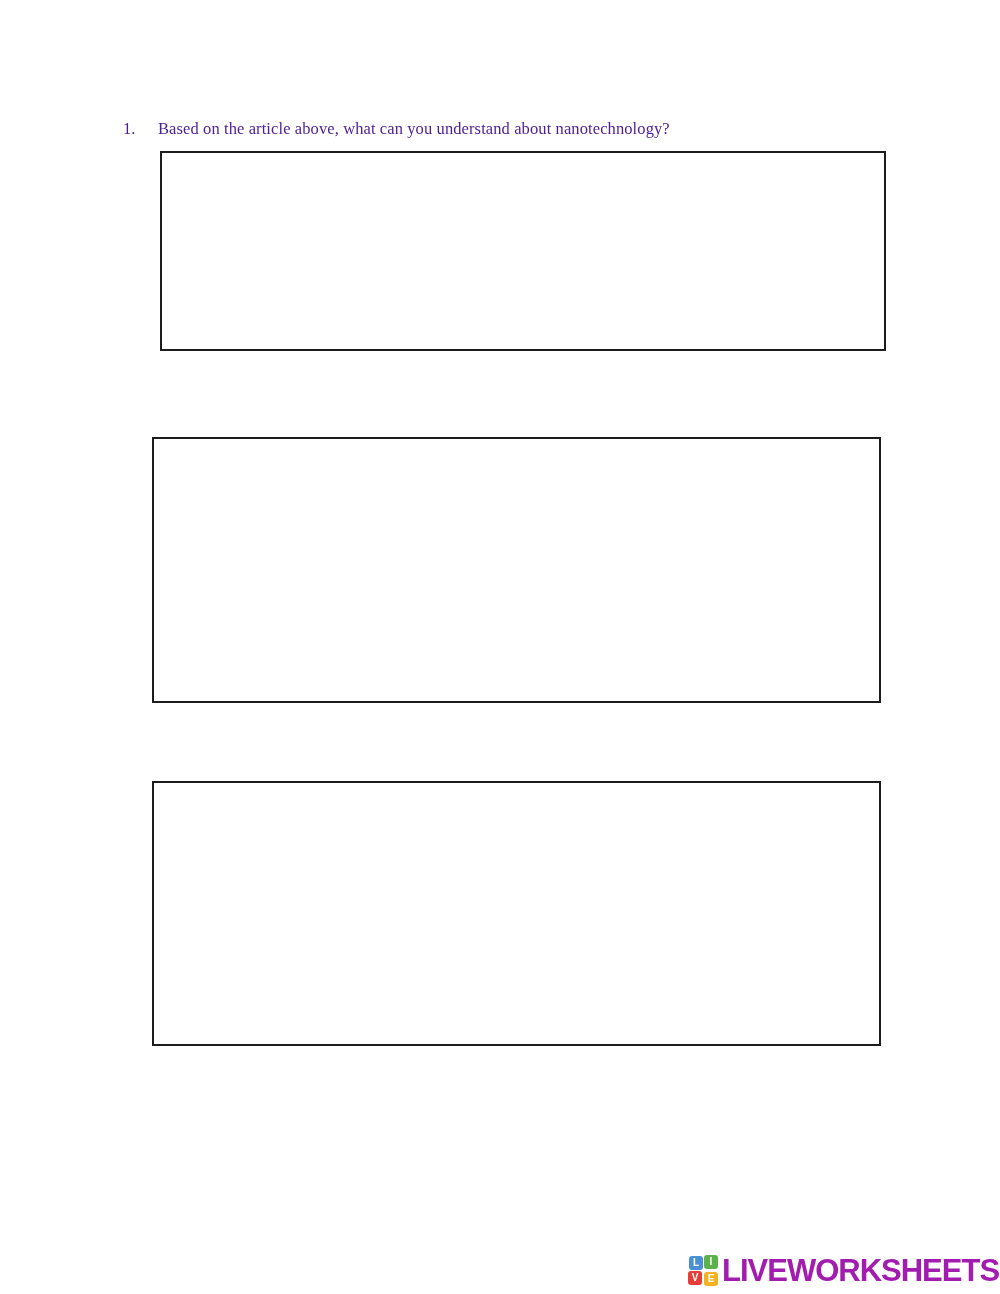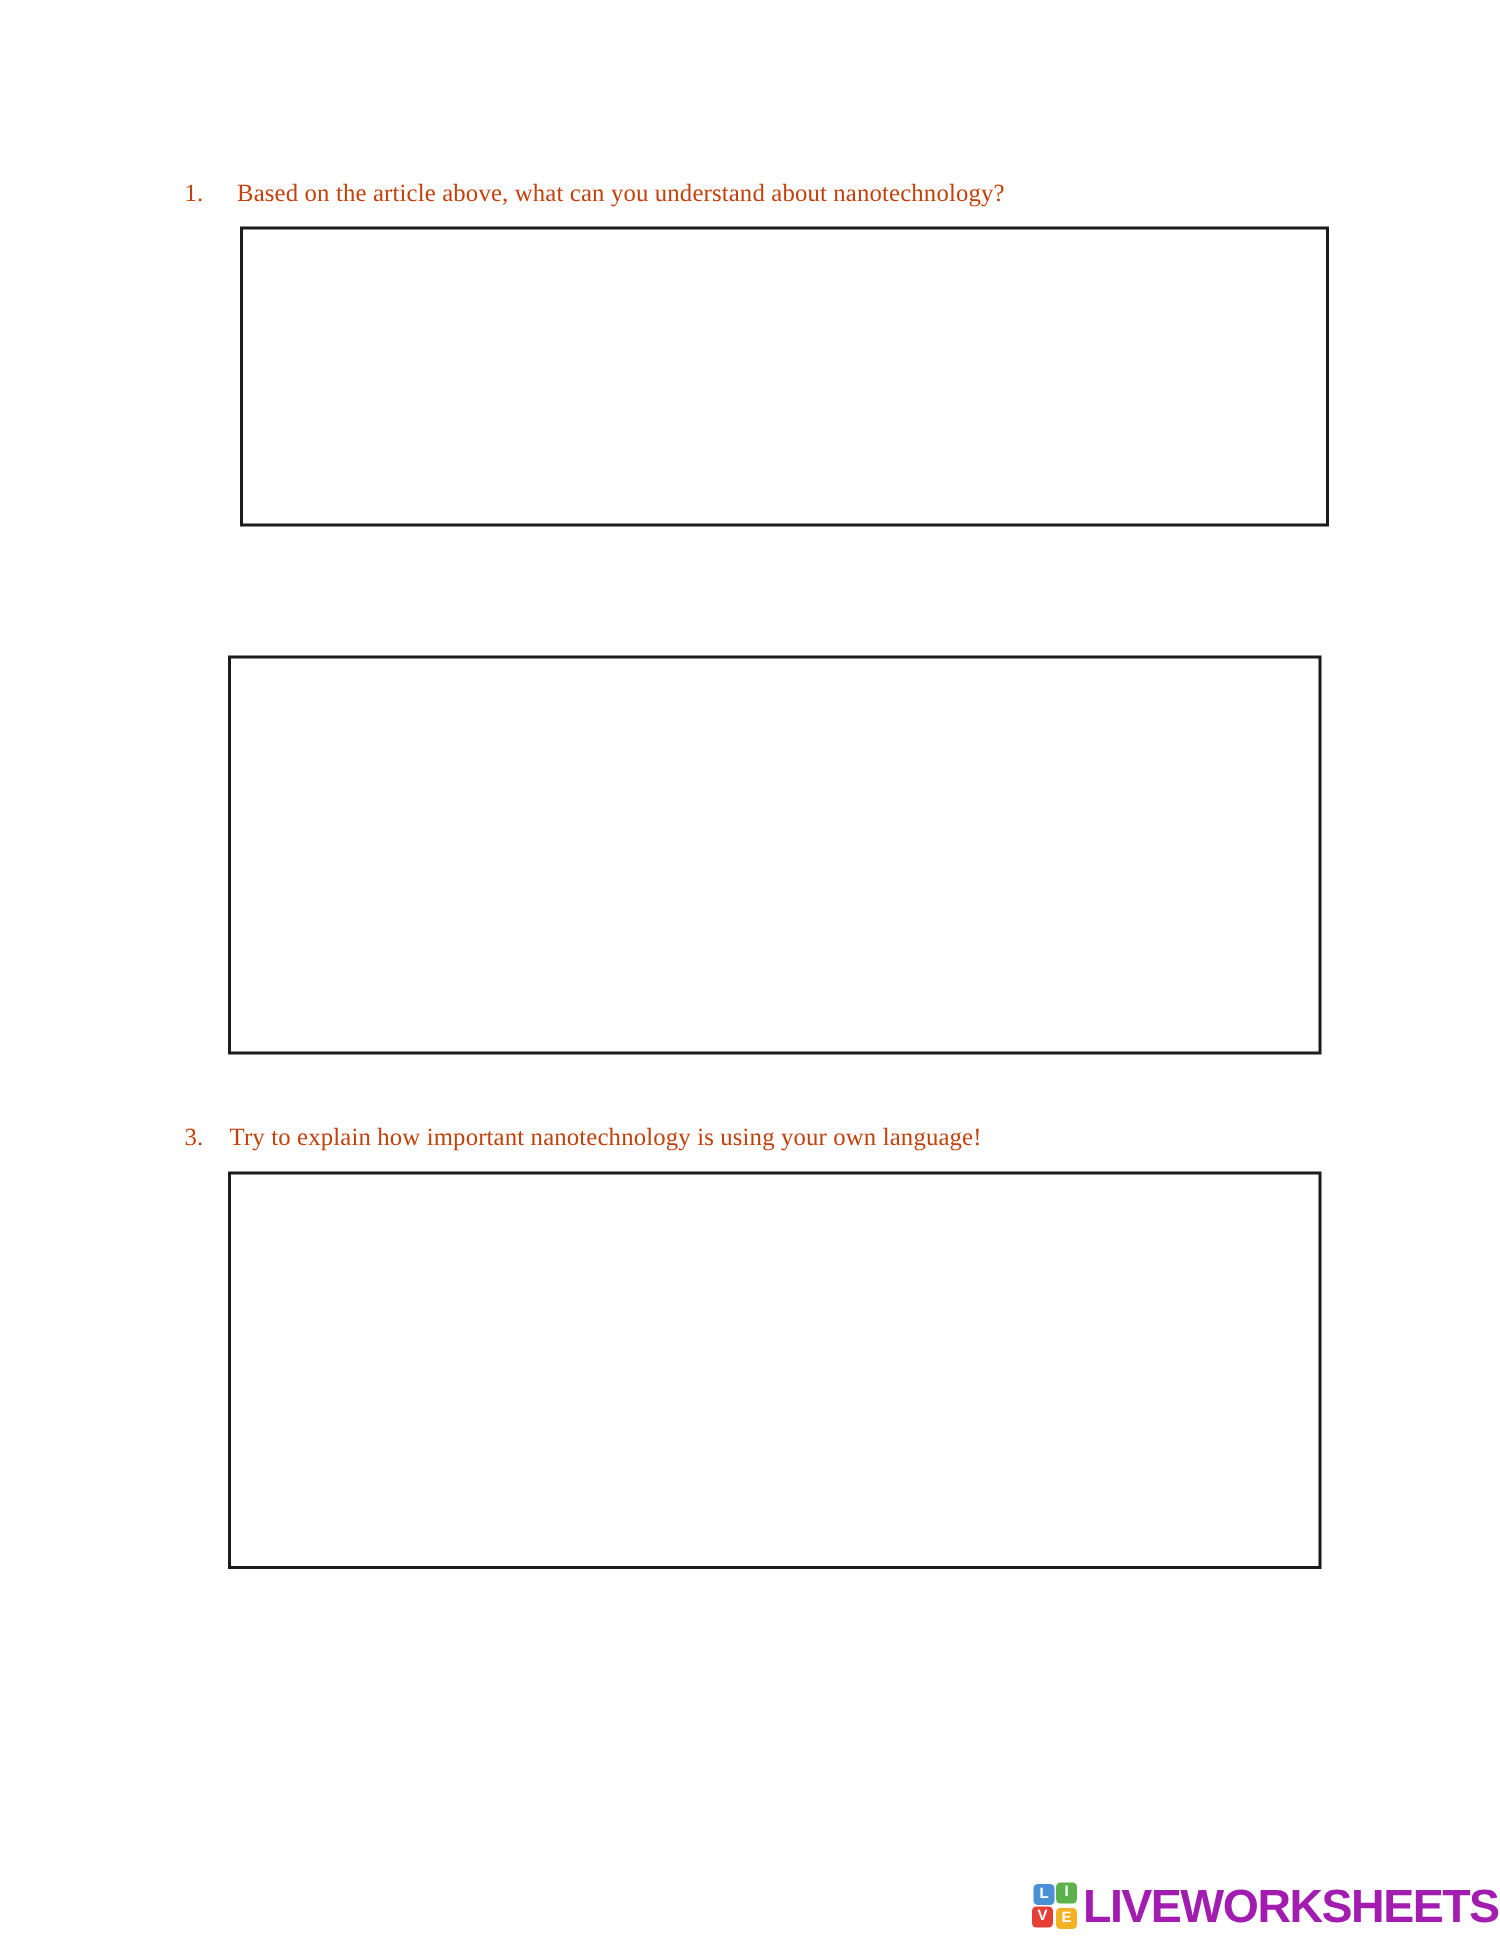--- a/index.html
+++ b/index.html
@@ -12,21 +12,21 @@
     width: 1000px;
     height: 1294px;
     background: #ffffff;
     overflow: hidden;
     font-family: "Liberation Serif", serif;
   }
   .q-row {
     position: absolute;
     left: 123px;
     font-size: 16.5px;
-    color: #c2410c;
+    color: #4c1d95;
     white-space: nowrap;
     letter-spacing: 0.1px;
   }
   .q-row .q-num {
     display: inline-block;
     width: 30px;
   }
   .q-row.q-first .q-num {
     width: 35px;
   }
@@ -96,23 +96,20 @@
 
 <div class="page">
 
   <div class="q-row q-first" id="q1-row">
     <span class="q-num">1.</span><span class="q-text">Based on the article above, what can you understand about nanotechnology?</span>
   </div>
   <textarea class="answer-box" id="answer-box-1" placeholder="" style=""></textarea>
 
   <textarea class="answer-box" id="answer-box-2" placeholder="" style=""></textarea>
 
-  <div class="q-row" id="q3-row">
-    <span class="q-num">3.</span><span class="q-text">Try to explain how important nanotechnology is using your own language!</span>
-  </div>
   <textarea class="answer-box" id="answer-box-3" placeholder="" style=""></textarea>
 
   <div class="logo">
     <span class="logo-grid">
       <span class="tile tile-l" style="background-color: rgb(74, 144, 213);">L</span>
       <span class="tile tile-i" style="background-color: rgb(92, 178, 74);">I</span>
       <span class="tile tile-v" style="background-color: rgb(229, 62, 54);">V</span>
       <span class="tile tile-e" style="background-color: rgb(244, 178, 35);">E</span>
     </span>
     <span class="logo-text" style="color: #a21caf;">LIVEWORKSHEETS</span>

